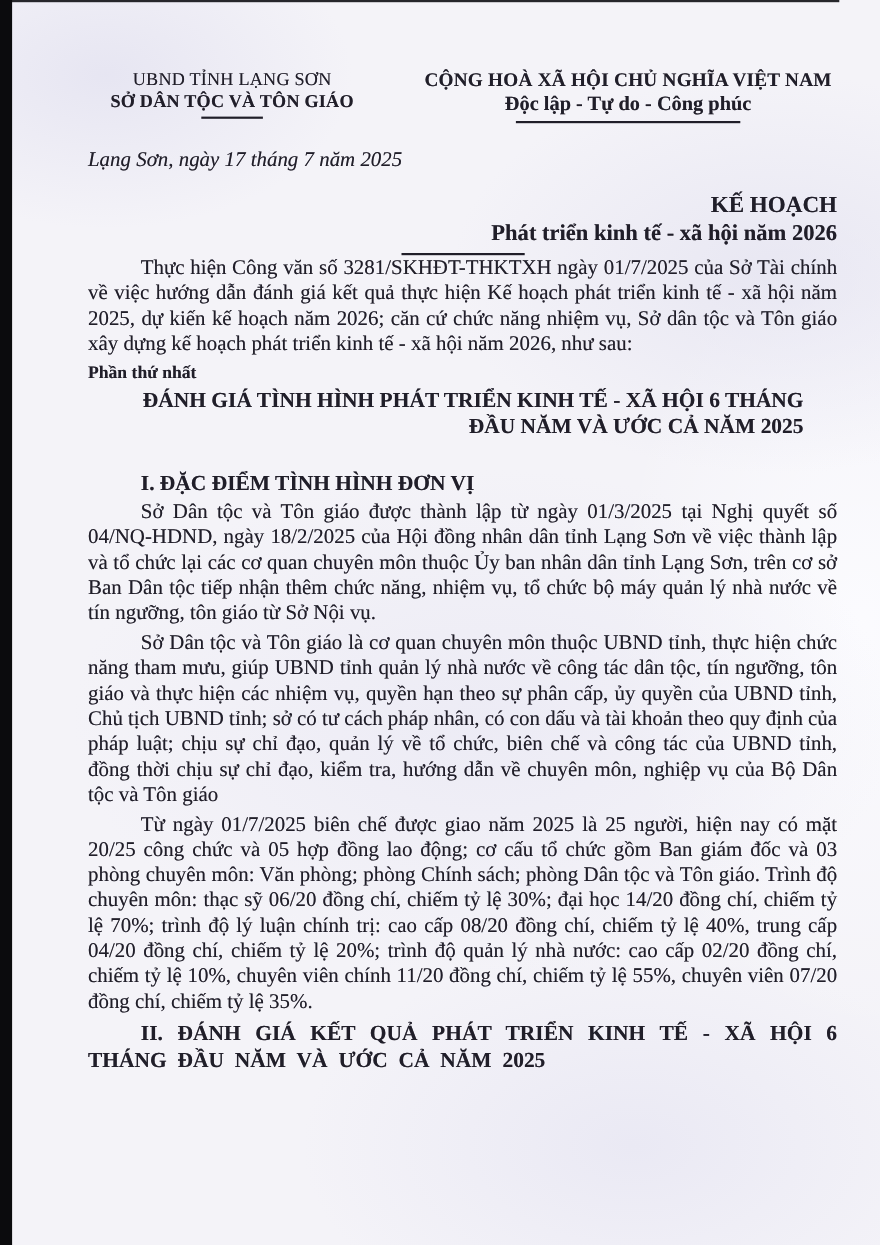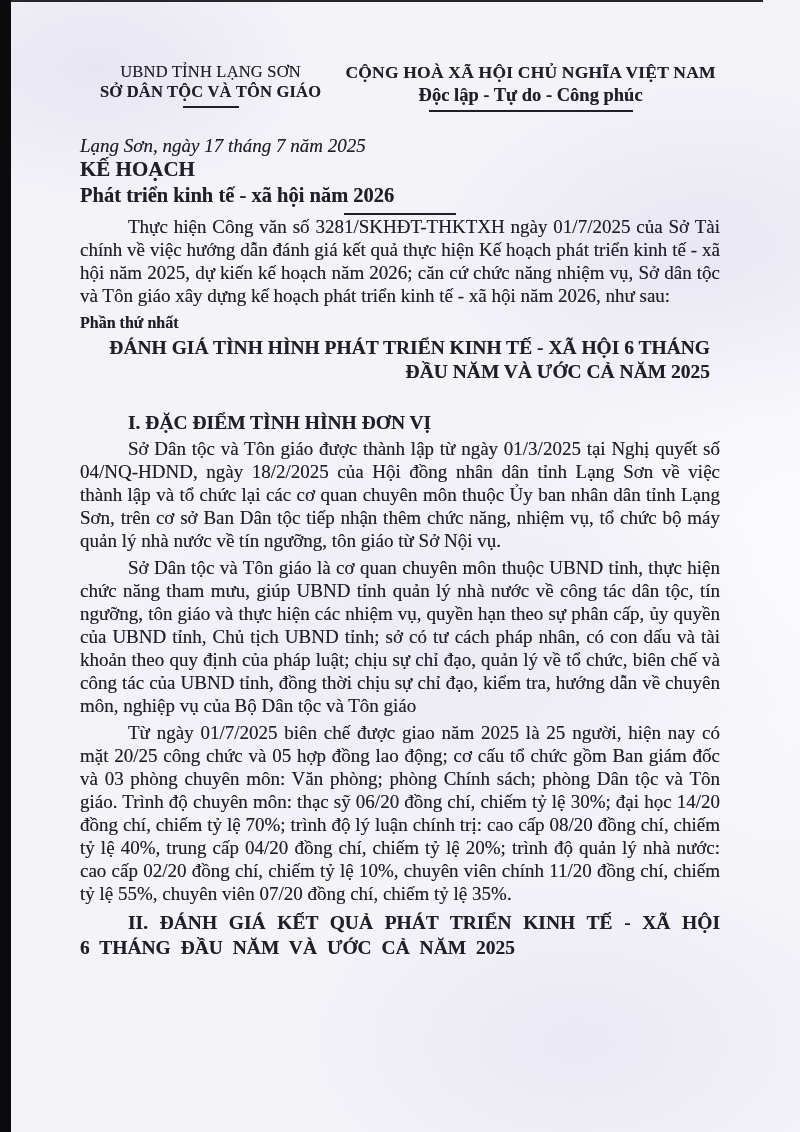--- a/index.html
+++ b/index.html
@@ -22,40 +22,40 @@
   .scan-bar-left{
     position:absolute;left:0;top:0;width:11px;height:1132px;
     background:#0b0b0d;
   }
   .scan-line-top{
     position:absolute;left:0;top:0;width:763px;height:2px;
     background:#26262b;
   }
   .content{
     position:absolute;left:0;top:0;width:800px;height:936px;
-    padding:62px 80px 0 80px;box-sizing:border-box;
+    padding:62px 39px 0 80px;box-sizing:border-box;
     text-shadow:0 0 .5px rgba(32,30,41,.55);
   }
   
   .hdr{display:flex;justify-content:space-between;align-items:flex-start;}
   .hdr-left{width:262px;text-align:center;font-size:16.5px;line-height:20px;}
   .hdr-left .l1{letter-spacing:.2px;}
   .hdr-left .l2{font-weight:bold;letter-spacing:.2px;}
   .rule-short{width:56px;height:2px;background:#201e29;margin:4px auto 0;}
   .hdr-right{width:380px;text-align:center;}
   .hdr-right .l1{font-weight:bold;font-size:17.5px;line-height:21px;letter-spacing:.2px;}
   .hdr-right .l2{font-weight:bold;font-size:18.5px;line-height:23px;margin-top:1px;}
   .rule-motto{width:204px;height:2px;background:#201e29;margin:3px auto 0;}
   
   .meta-row{display:flex;justify-content:space-between;margin-top:23px;font-size:19px;}
   .doc-number{margin-left:30px;}
   .doc-number .suffix{margin-left:40px;}
   .place-date{width:380px;text-align:left;font-style:italic;font-size:19px;}
   
-  .title-block{text-align:left;}
+  .title-block{text-align:right;margin-top:17px;}
   .title-main{font-weight:bold;font-size:21px;line-height:25px;}
   .title-sub{font-weight:bold;font-size:20.5px;line-height:25px;margin-top:1px;}
   .rule-title{width:112px;height:2px;background:#201e29;margin:5px auto 0;}
   
   .body-text{font-size:19px;line-height:23px;text-align:justify;}
   p.bp{margin:0 0 4px 0;text-indent:48px;}
   .intro{margin-top:15px;}
   .part-label{text-align:left;font-weight:bold;font-size:16px;line-height:24px;margin-top:2px;}
   .part-heading{
     text-align:right;font-weight:bold;font-size:19.5px;line-height:24px;

